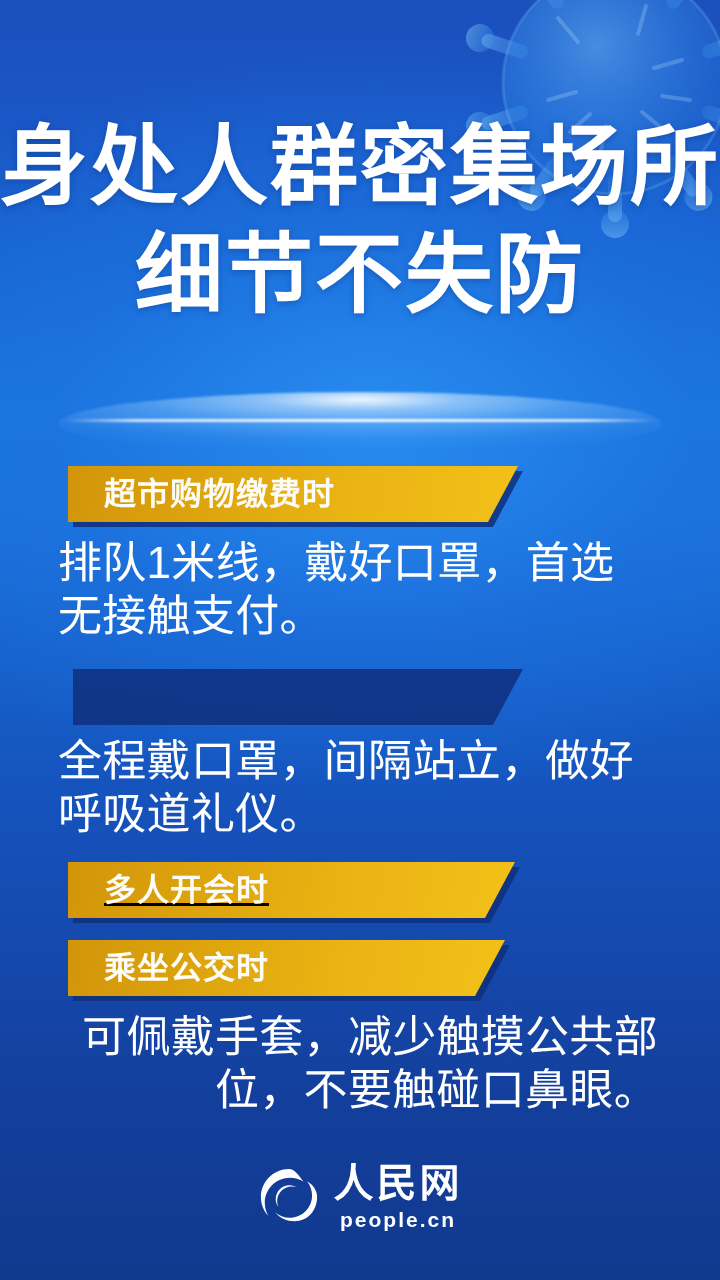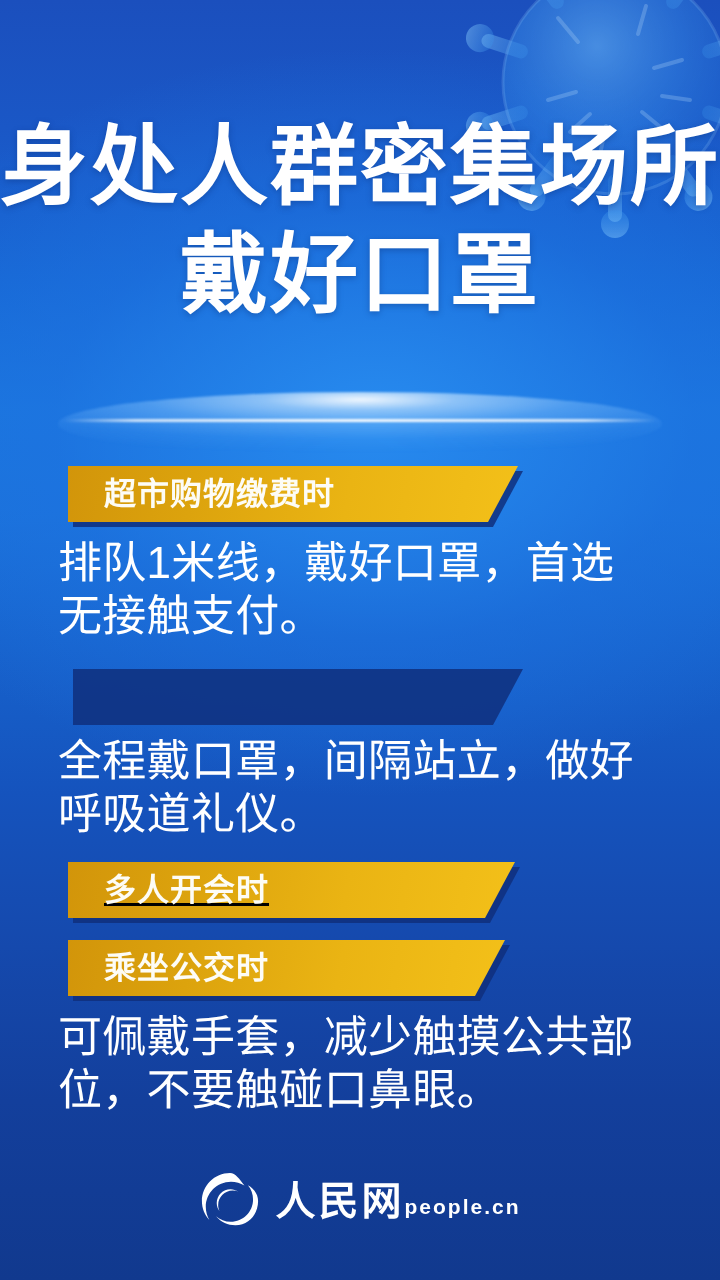--- a/index.html
+++ b/index.html
@@ -153,51 +153,51 @@
     width: 600px;
     font-size: 44px;
     line-height: 53px;
     color: #ffffff;
     letter-spacing: 0.3px;
   }
 
   .sec-0 { margin-top: 0; }
   .sec-1 { margin-top: 22px; }
   .sec-2 { margin-top: 22px; text-decoration: underline; }
-  .sec-3 { margin-top: 22px; }
+  .sec-3 { margin-top: 22px; text-align: right; }
 
   
   .footer {
     position: absolute;
     left: 0;
     bottom: 48px;
     width: 720px;
     display: flex;
     justify-content: center;
     align-items: center;
     gap: 14px;
     z-index: 4;
   }
   .globe-icon { width: 62px; height: 62px; display: block; }
-  .logo-text { display: flex; flex-direction: row; align-items: center; }
+  .logo-text { display: flex; flex-direction: column; align-items: center; }
   .logo-cn {
     font-family: "DejaVu Serif", "Liberation Serif", serif;
     font-weight: bold;
     font-size: 40px;
     line-height: 42px;
     color: #ffffff;
     letter-spacing: 3px;
   }
   .logo-en {
     font-size: 21px;
     font-weight: bold;
     line-height: 24px;
     color: #ffffff;
     letter-spacing: 2px;
-    margin-top: 11px;
+    margin-top: 4px;
   }
 </style>
 </head>
 <body>
 
 <div class="poster">
 
   <div class="virus-wrap">
     <svg viewBox="0 0 330 330" xmlns="http://www.w3.org/2000/svg" aria-hidden="true">
       <defs>
@@ -270,21 +270,21 @@
           <path d="M120 210 L140 192"></path>
           <path d="M240 178 L212 174"></path>
         </g>
         <circle cx="165" cy="160" r="112" fill="none" stroke="#9fd8ff" stroke-opacity="0.22" stroke-width="3"></circle>
       </g>
     </svg>
   </div>
 
   <div class="title-block">
     <div class="title-line">身处人群密集场所</div>
-    <div class="title-line">戴好口罩</div>
+    <div class="title-line">细节不失防</div>
   </div>
 
   <div class="glow-divider">
     <div class="lens"></div>
     <div class="streak"></div>
   </div>
 
   <div class="sections">
 
     <div class="section sec-0">

